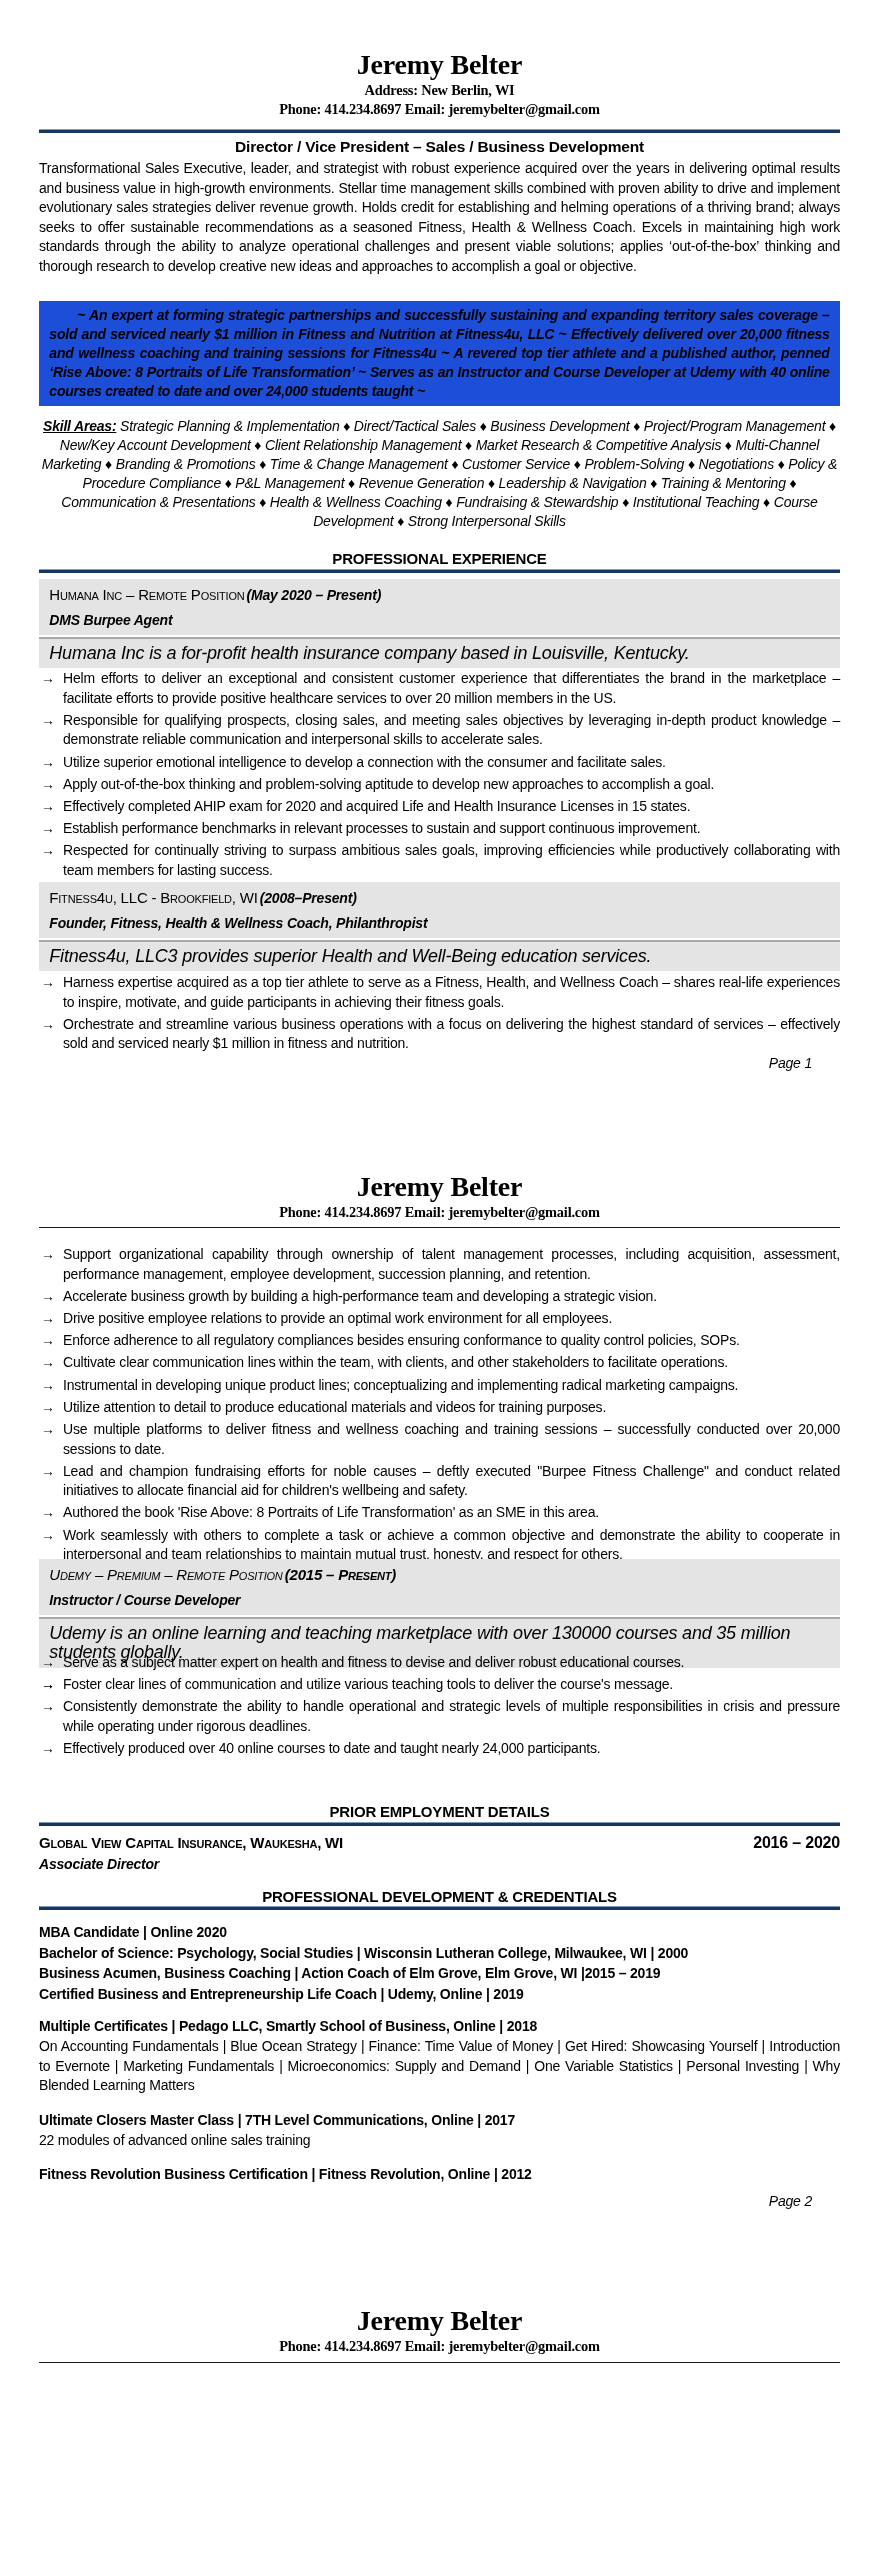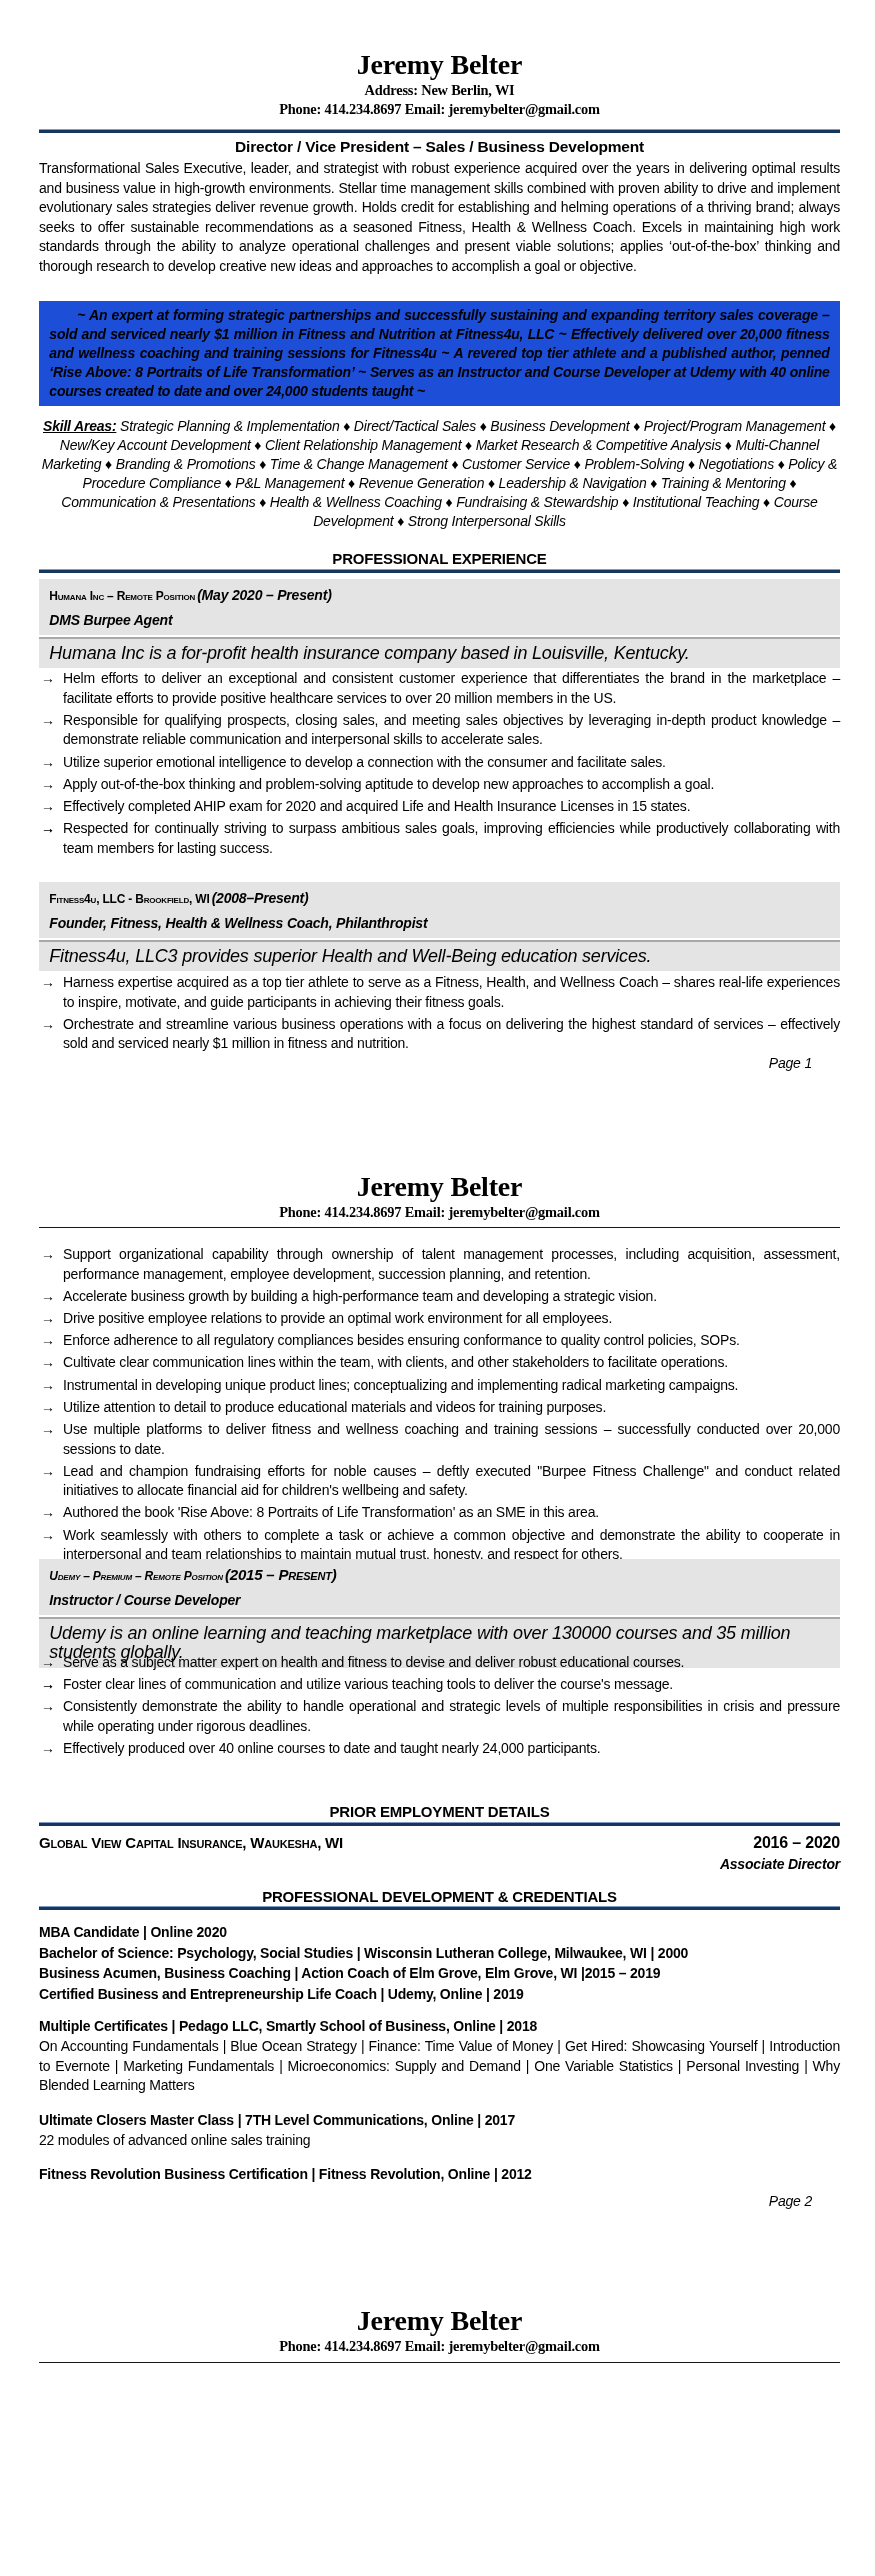--- a/index.html
+++ b/index.html
@@ -28,39 +28,39 @@
               text-align:justify; text-indent:28px; }
 
   .skills { text-align:center; font-style:italic; font-size:14px; line-height:19px; }
   .sk-label { font-weight:bold; text-decoration:underline; }
 
   .sec-h { font-size:15px; font-weight:bold; text-align:center; margin:0; line-height:19.6px; }
 
   .xp { background:#e4e4e4; }
   .xp-head  { padding:4.1px 10.3px 3.1px; }
   .xp-line1 { line-height:24px; }
-  .xp-co    { font-variant:small-caps; font-weight:bold; font-size:12px; }
+  .xp-co    { font-variant:small-caps; font-weight:normal; font-size:15px; }
   .xp-co.ital { font-style:italic; }
   .xp-dates { font-weight:bold; font-style:italic; font-size:14px; }
   .xp-dates.sc { font-variant:small-caps; font-size:15px; }
   .xp-role  { font-weight:bold; font-style:italic; font-size:14px; line-height:21.6px; }
   .xp-gap   { height:2.6px; background:#ffffff; }
   .xp-div   { height:2.1px; background:#a8a8a8; }
   .xp-blurb { padding:4.1px 10.3px 5.2px; font-style:italic; font-size:18px; line-height:19.6px; }
 
   .blts { list-style:none; margin:0; padding:0; font-size:14px; line-height:19.6px; }
   .blts li { position:relative; padding-left:24px; margin-bottom:2.6px; text-align:justify; }
   .arr { position:absolute; left:2.1px; top:0; }
 
   .footer { text-align:right; font-style:italic; font-size:14px; padding-right:28px; }
 
   .gv-row  { display:flex; justify-content:space-between; align-items:baseline; }
   .gv-co   { font-variant:small-caps; font-weight:bold; font-size:15px; }
   .gv-date { font-weight:bold; font-size:16px; }
-  .gv-role { font-weight:bold; font-style:italic; font-size:14px;text-align:right; }
+  .gv-role { font-weight:bold; font-style:italic; font-size:14px; }
 
   .cred b, .cred-line { font-weight:bold; }
   .cred-line { font-size:14px; line-height:20.6px; }
   .cred-body { font-size:14px; line-height:19.6px; text-align:justify; }
 </style>
 </head>
 <body>
 
 <div>
 
@@ -100,21 +100,21 @@
     <div class="xp-div"></div>
     <div class="xp-blurb">Humana Inc is a for-profit health insurance company based in Louisville, Kentucky.</div>
   </section>
 
   <ul class="abs blts" style="top:669px">
     <li><span class="arr">→</span><span>Helm efforts to deliver an exceptional and consistent customer experience that differentiates the brand in the marketplace – facilitate efforts to provide positive healthcare services to over 20 million members in the US.</span></li>
     <li><span class="arr">→</span><span>Responsible for qualifying prospects, closing sales, and meeting sales objectives by leveraging in-depth product knowledge – demonstrate reliable communication and interpersonal skills to accelerate sales.</span></li>
     <li><span class="arr">→</span><span>Utilize superior emotional intelligence to develop a connection with the consumer and facilitate sales.</span></li>
     <li><span class="arr">→</span><span>Apply out-of-the-box thinking and problem-solving aptitude to develop new approaches to accomplish a goal.</span></li>
     <li><span class="arr">→</span><span>Effectively completed AHIP exam for 2020 and acquired Life and Health Insurance Licenses in 15 states.</span></li>
-    <li><span class="arr">→</span></li>
+    <li><span class="arr">→</span><span>Establish performance benchmarks in relevant processes to sustain and support continuous improvement.</span></li>
     <li><span class="arr">→</span><span>Respected for continually striving to surpass ambitious sales goals, improving efficiencies while productively collaborating with team members for lasting success.</span></li>
   </ul>
 
   <section class="abs xp" style="top:882px">
     <div class="xp-head">
       <div class="xp-line1">
         <span class="xp-co">Fitness4u, LLC - Brookfield, WI</span>
         <span class="xp-dates">(2008–Present)</span>
       </div>
       <div class="xp-role">Founder, Fitness, Health &amp; Wellness Coach, Philanthropist</div>

